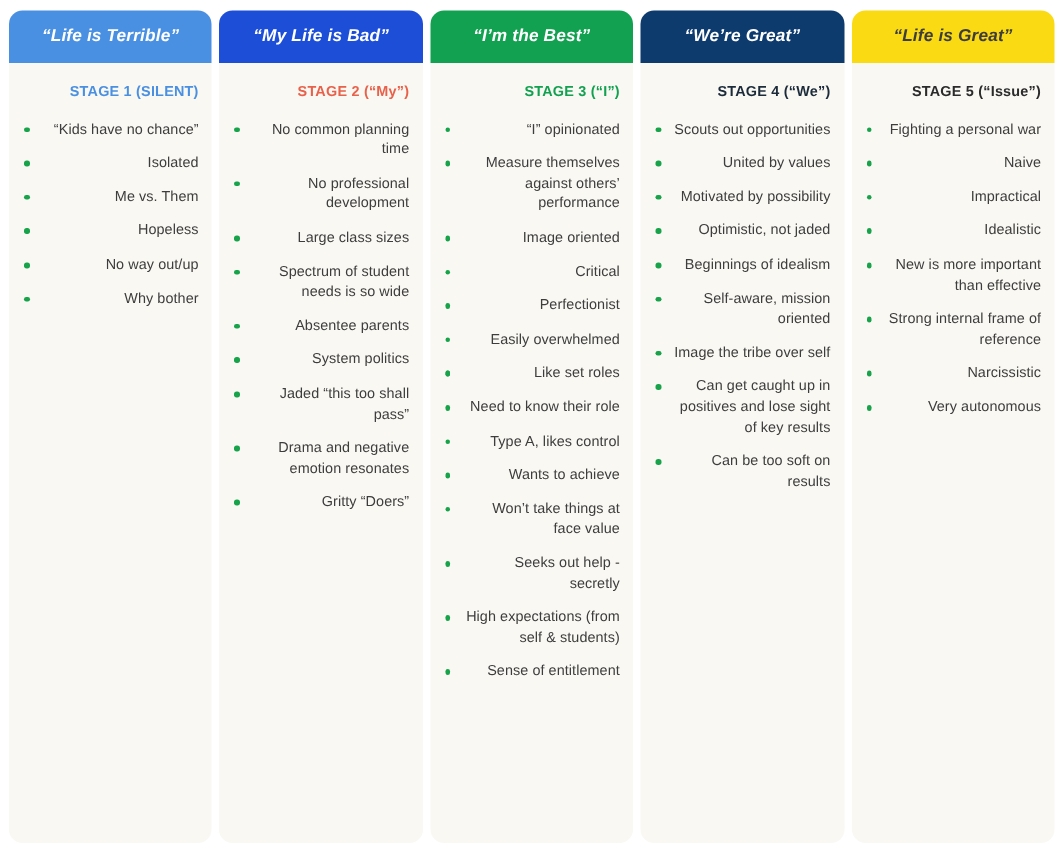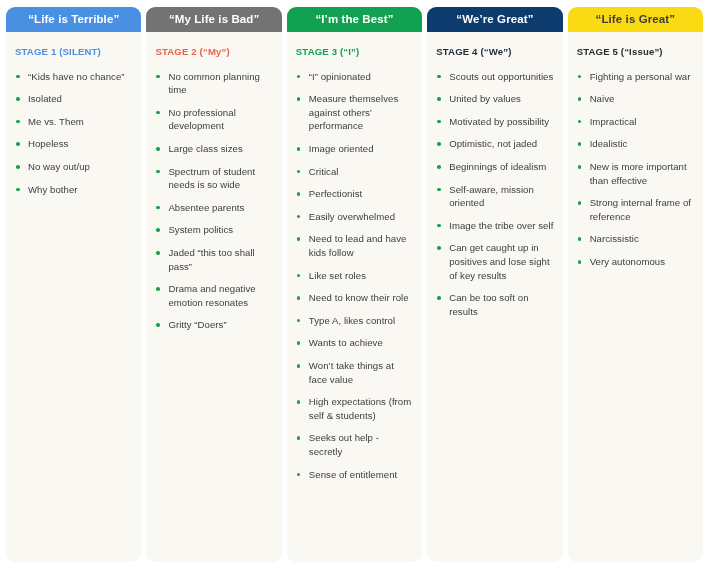--- a/index.html
+++ b/index.html
@@ -26,26 +26,27 @@
 
   .column {
     flex: 1 1 0;
     min-width: 0;
     display: flex;
     flex-direction: column;
     height: 555px;
   }
 
   .col-header {
-    height: 25px;
+    height: 35px;
     border-radius: 9px 9px 0 0;
     display: flex;
     align-items: center;
     justify-content: center;
     padding: 0 4px;
+    font-style: italic;
   }
 
   .col-header-label {
     font-size: 11.5px;
     font-weight: bold;
     letter-spacing: 0.1px;
     text-align: center;
     line-height: 1.1;
     white-space: nowrap;
   }
@@ -55,29 +56,30 @@
     background: #faf8f3;
     border-radius: 0 0 9px 9px;
     padding: 14px 9px 14px 9px;
     overflow: hidden;
   }
 
   .stage-label {
     font-size: 9.6px;
     font-weight: bold;
     letter-spacing: 0.15px;
-    text-align: left;
+    text-align: right;
     margin-bottom: 12px;
     line-height: 1.2;
   }
 
   .bullet-list {
     list-style: none;
     margin: 0;
     padding: 0;
+    text-align: right;
   }
 
   .bullet-item {
     position: relative;
     padding-left: 13px;
     margin-bottom: 9px;
     font-size: 9.6px;
     line-height: 1.42;
     color: #3d3d3d;
     letter-spacing: 0.05px;
@@ -111,21 +113,21 @@
           <li class="bullet-item"><span class="bullet-dot" style="background: rgb(22, 163, 74);"></span><span class="bullet-text">“Kids have no chance”</span></li>
           <li class="bullet-item"><span class="bullet-dot" style="background: rgb(22, 163, 74);"></span><span class="bullet-text">Isolated</span></li>
           <li class="bullet-item"><span class="bullet-dot" style="background: rgb(22, 163, 74);"></span><span class="bullet-text">Me vs. Them</span></li>
           <li class="bullet-item"><span class="bullet-dot" style="background: rgb(22, 163, 74);"></span><span class="bullet-text">Hopeless</span></li>
           <li class="bullet-item"><span class="bullet-dot" style="background: rgb(22, 163, 74);"></span><span class="bullet-text">No way out/up</span></li>
           <li class="bullet-item"><span class="bullet-dot" style="background: rgb(22, 163, 74);"></span><span class="bullet-text">Why bother</span></li>
         </ul>
       </div>
     </div>
     <div class="column">
-      <div class="col-header" style="background: #737373;">
+      <div class="col-header" style="background: #1d4ed8;">
         <div class="col-header-label" style="color: rgb(255, 255, 255);">“My Life is Bad”</div>
       </div>
       <div class="col-body">
         <div class="stage-label" style="color: rgb(232, 97, 74);">STAGE 2 (“My”)</div>
         <ul class="bullet-list">
           <li class="bullet-item"><span class="bullet-dot" style="background: rgb(22, 163, 74);"></span><span class="bullet-text">No common planning time</span></li>
           <li class="bullet-item"><span class="bullet-dot" style="background: rgb(22, 163, 74);"></span><span class="bullet-text">No professional development</span></li>
           <li class="bullet-item"><span class="bullet-dot" style="background: rgb(22, 163, 74);"></span><span class="bullet-text">Large class sizes</span></li>
           <li class="bullet-item"><span class="bullet-dot" style="background: rgb(22, 163, 74);"></span><span class="bullet-text">Spectrum of student needs is so wide</span></li>
           <li class="bullet-item"><span class="bullet-dot" style="background: rgb(22, 163, 74);"></span><span class="bullet-text">Absentee parents</span></li>
@@ -142,28 +144,28 @@
       </div>
       <div class="col-body">
         <div class="stage-label" style="color: rgb(18, 161, 80);">STAGE 3 (“I”)</div>
         <ul class="bullet-list">
           <li class="bullet-item"><span class="bullet-dot" style="background: rgb(22, 163, 74);"></span><span class="bullet-text">“I” opinionated</span></li>
           <li class="bullet-item"><span class="bullet-dot" style="background: rgb(22, 163, 74);"></span><span class="bullet-text">Measure themselves against others’ performance</span></li>
           <li class="bullet-item"><span class="bullet-dot" style="background: rgb(22, 163, 74);"></span><span class="bullet-text">Image oriented</span></li>
           <li class="bullet-item"><span class="bullet-dot" style="background: rgb(22, 163, 74);"></span><span class="bullet-text">Critical</span></li>
           <li class="bullet-item"><span class="bullet-dot" style="background: rgb(22, 163, 74);"></span><span class="bullet-text">Perfectionist</span></li>
           <li class="bullet-item"><span class="bullet-dot" style="background: rgb(22, 163, 74);"></span><span class="bullet-text">Easily overwhelmed</span></li>
-          <li class="bullet-item"><span class="bullet-dot" style="background: rgb(22, 163, 74);"></span><span class="bullet-text">Need to lead and have kids follow</span></li>
+          <li class="bullet-item"><span class="bullet-dot" style="background: rgb(22, 163, 74);"></span></li>
           <li class="bullet-item"><span class="bullet-dot" style="background: rgb(22, 163, 74);"></span><span class="bullet-text">Like set roles</span></li>
           <li class="bullet-item"><span class="bullet-dot" style="background: rgb(22, 163, 74);"></span><span class="bullet-text">Need to know their role</span></li>
           <li class="bullet-item"><span class="bullet-dot" style="background: rgb(22, 163, 74);"></span><span class="bullet-text">Type A, likes control</span></li>
           <li class="bullet-item"><span class="bullet-dot" style="background: rgb(22, 163, 74);"></span><span class="bullet-text">Wants to achieve</span></li>
           <li class="bullet-item"><span class="bullet-dot" style="background: rgb(22, 163, 74);"></span><span class="bullet-text">Won’t take things at face value</span></li>
+          <li class="bullet-item"><span class="bullet-dot" style="background: rgb(22, 163, 74);"></span><span class="bullet-text">Seeks out help - secretly</span></li>
           <li class="bullet-item"><span class="bullet-dot" style="background: rgb(22, 163, 74);"></span><span class="bullet-text">High expectations (from self &amp; students)</span></li>
-          <li class="bullet-item"><span class="bullet-dot" style="background: rgb(22, 163, 74);"></span><span class="bullet-text">Seeks out help - secretly</span></li>
           <li class="bullet-item"><span class="bullet-dot" style="background: rgb(22, 163, 74);"></span><span class="bullet-text">Sense of entitlement</span></li>
         </ul>
       </div>
     </div>
     <div class="column">
       <div class="col-header" style="background: rgb(13, 59, 110);">
         <div class="col-header-label" style="color: rgb(255, 255, 255);">“We’re Great”</div>
       </div>
       <div class="col-body">
         <div class="stage-label" style="color: rgb(28, 43, 58);">STAGE 4 (“We”)</div>

